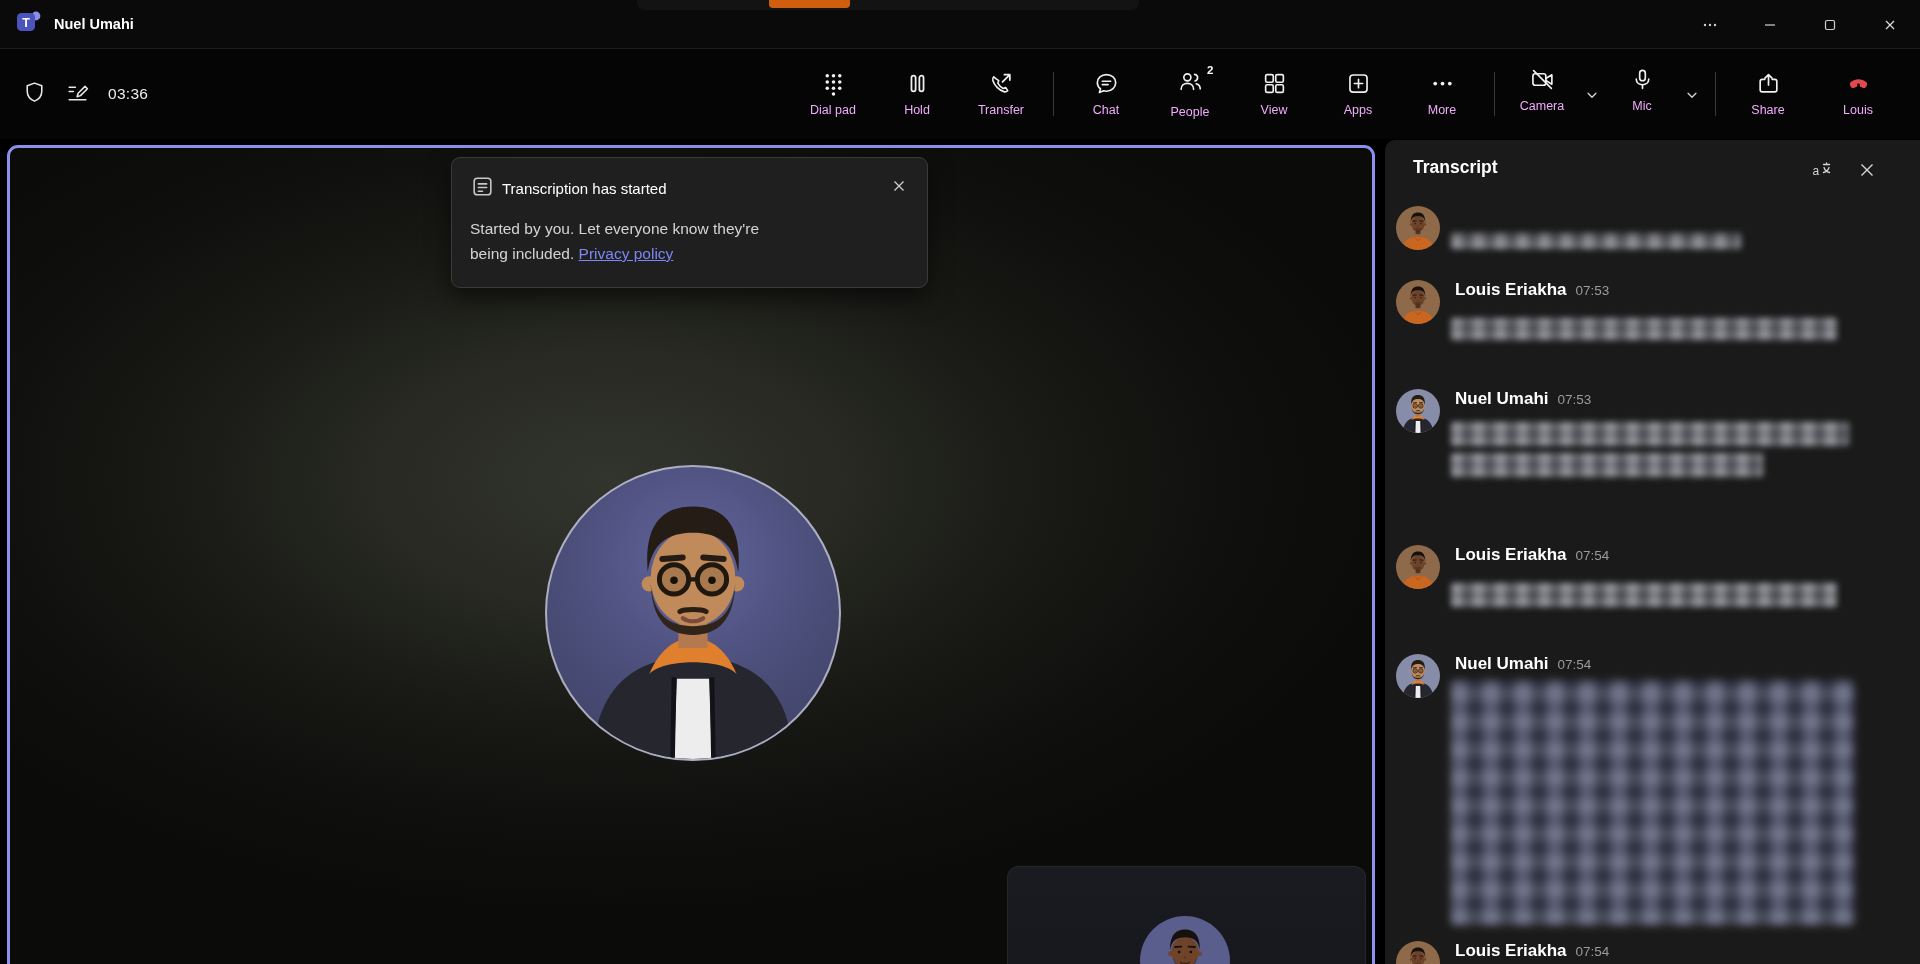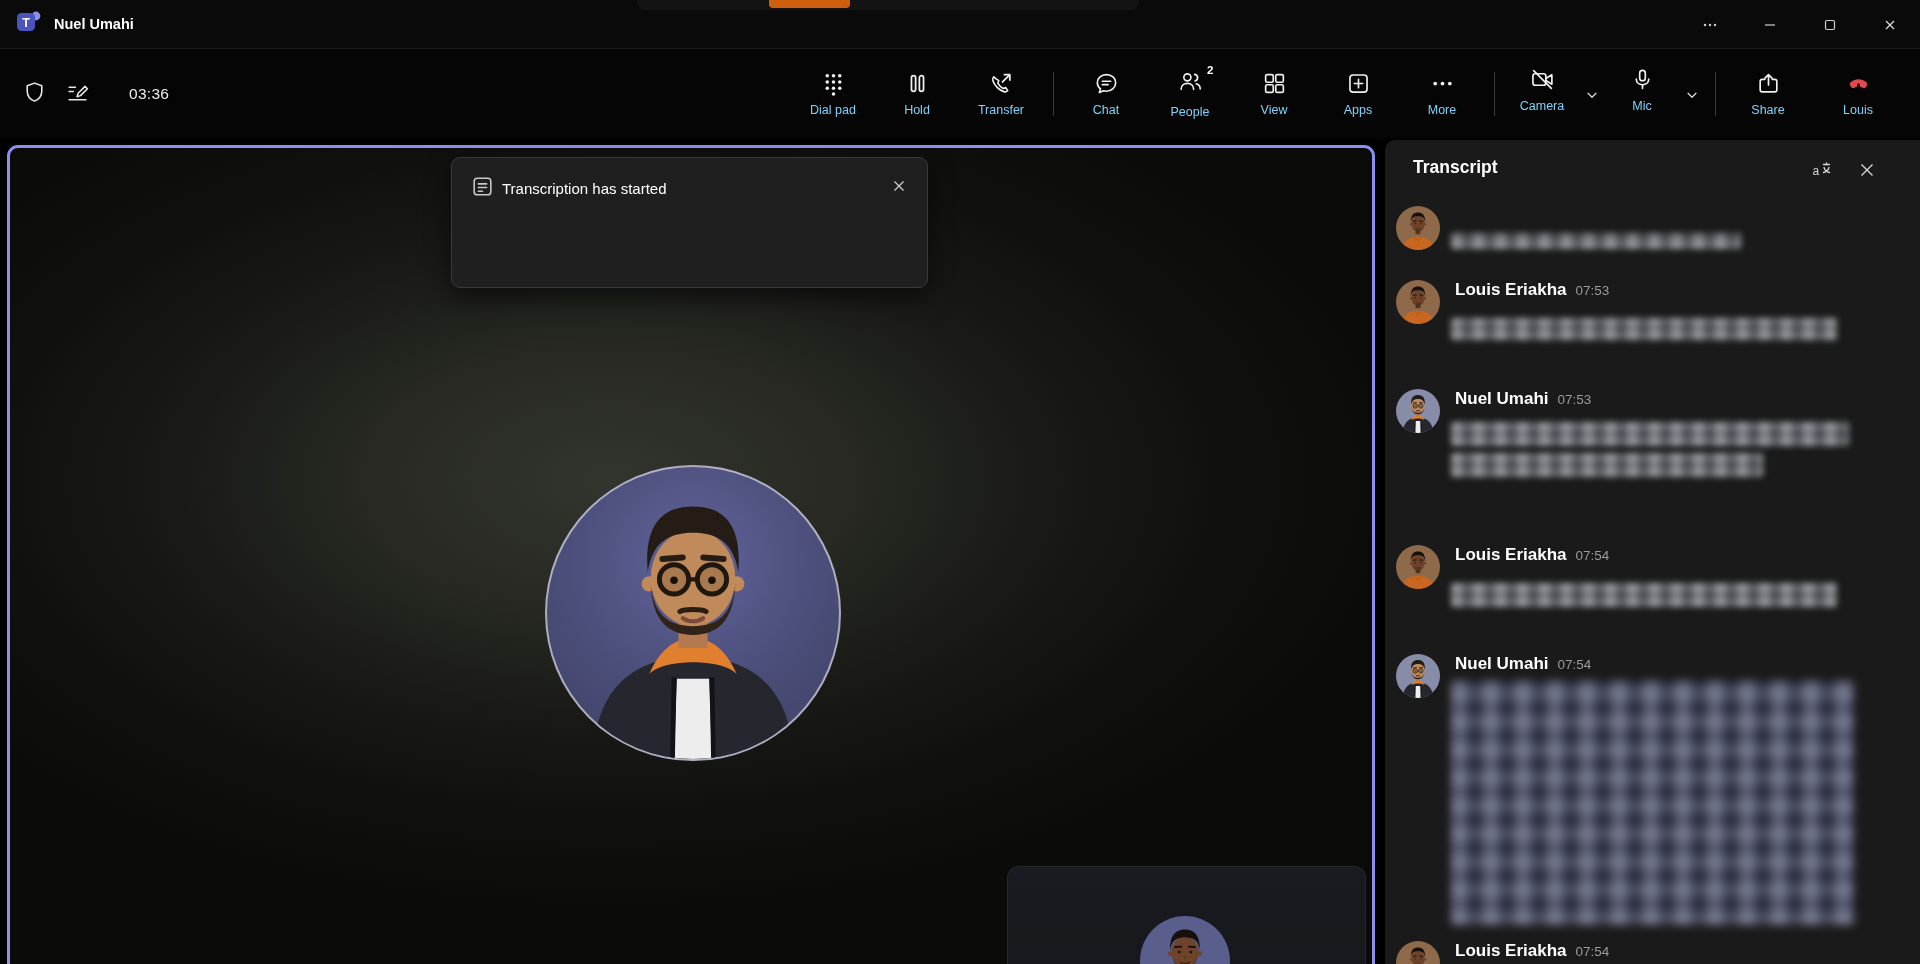--- a/index.html
+++ b/index.html
@@ -17,25 +17,25 @@
              border-radius:0 0 4px 4px;z-index:41;}
   .win-controls{position:absolute;right:0;top:0;height:49px;display:flex;}
   .win-btn{width:60px;height:49px;display:flex;align-items:center;justify-content:center;cursor:pointer;}
   .win-btn svg{width:16px;height:16px;}
 
   
   .callbar{position:absolute;left:0;top:49px;width:1920px;height:90px;background:#050505;z-index:30;
            display:flex;align-items:center;}
   .call-info{display:flex;align-items:center;gap:18px;padding-left:22px;}
   .call-info svg{width:25px;height:25px;}
-  .call-timer{color:#ededed;font-size:15.5px;letter-spacing:.3px;margin-left:21px;}
+  .call-timer{color:#ededed;font-size:15.5px;letter-spacing:.3px;}
   .controls{position:absolute;right:14px;top:0;height:90px;display:flex;align-items:center;}
   .cbtn{width:84px;display:flex;flex-direction:column;align-items:center;gap:7px;cursor:pointer;padding:4px 0;}
   .cbtn svg{width:25px;height:25px;}
-  .cbtn .lbl{font-size:12.5px;color:#7dd3fc;white-space:nowrap;}
+  .cbtn .lbl{font-size:12.5px;color:#f0abfc;white-space:nowrap;}
   .divider{width:1px;height:44px;background:#3a3a3a;margin:0 10px;}
   .combo{display:flex;align-items:flex-start;}
   .combo .cbtn{width:74px;}
   .chev{width:26px;height:60px;display:flex;align-items:center;justify-content:center;cursor:pointer;margin-top:2px;}
   .chev svg{width:14px;height:14px;}
   .icon-wrap{position:relative;}
   .badge{position:absolute;top:-5px;right:-11px;font-size:11.5px;font-weight:700;color:#fff;}
 
   
   .stage{position:absolute;left:7px;top:145px;width:1368px;height:835px;border:3px solid #8b90ec;
@@ -349,20 +349,27 @@
         <path d="M8 9.5 H16 M8 13 H16 M8 16.5 H12"></path>
       </svg>
     </span>
     <span class="toast-title">Transcription has started</span>
   </div>
   <div class="toast-close">
     <svg viewBox="0 0 16 16">
       <path d="M3.5 3.5 L12.5 12.5 M12.5 3.5 L3.5 12.5" stroke="#cfcfcf" stroke-width="1.3" fill="none"></path>
     </svg>
   </div>
+  <div class="toast-body">
+    <span style="display:block">Started by you. Let everyone know they're</span>
+    <span>
+      <span>being included.</span>
+      <span class="toast-link">Privacy policy</span>
+    </span>
+  </div>
 </div>
 
 <div class="panel">
   <div class="panel-head">
     <span class="panel-title">Transcript</span>
     <span class="panel-ico ico-translate">
       <svg viewBox="0 0 20 20" fill="none" stroke="#d6d6d6" stroke-width="1.3" stroke-linecap="round">
         <text x="1.5" y="14.5" font-size="12" fill="#d6d6d6" stroke="none" font-family="Liberation Sans, sans-serif">a</text>
         <path d="M12.5 4.5 H18.5 M15.5 4.5 V3 M13 7.5 C13.8 10 16.5 12 18.5 12.5 M18 7.5 C17.2 10 14.5 12 12.5 12.5"></path>
       </svg>

